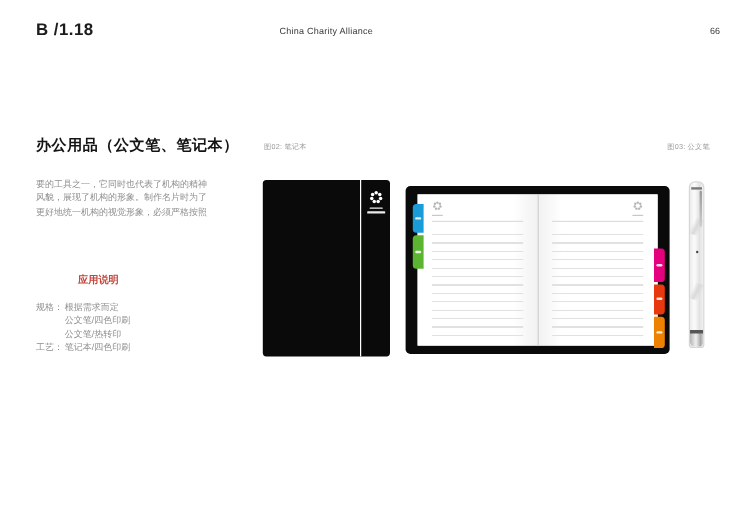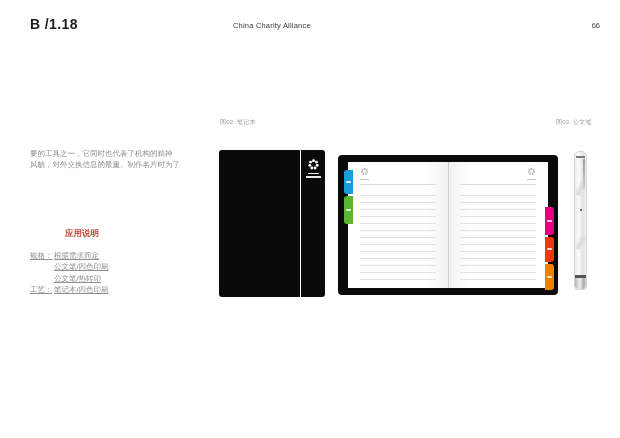--- a/index.html
+++ b/index.html
@@ -13,21 +13,21 @@
   
   .hdr-code { left:30px; top:16px; font-size:14px; font-weight:600; color:#1c1c1c; letter-spacing:.4px; }
   .hdr-org  { left:233px; top:21px; font-size:7.5px; color:#3a3a3a; letter-spacing:.2px; }
   .hdr-num  { right:20px; top:21px; font-size:7.5px; color:#3a3a3a; }
 
   
   .title { left:30px; top:113px; font-size:12.5px; font-weight:700; color:#141414; letter-spacing:.5px; }
   .desc  { left:30px; top:148px; width:162px; font-size:7.5px; line-height:11.3px; color:#8f8f8f; }
   .app-heading { left:30px; top:228px; font-size:8.5px; font-weight:700;margin-left:35px; }
   .specs { left:30px; top:250px; font-size:7.5px; line-height:11.3px; color:#8f8f8f; }
-  .spec-row { display:flex;text-decoration:underline; }
+  .spec-row { display:flex; }
   .spec-label { width:24px; flex:0 0 24px; }
 
   
   .fig-label { font-size:6px; color:#9a9a9a; letter-spacing:.2px; }
   .label-notebook { left:220px; top:118px; }
   .label-pen { left:556px; top:118px; }
 
   
   .nb-closed { left:219px; top:150px; width:106px; height:147px; background:#0a0a0a; border-radius:3px; }
   .nb-divider { position:absolute; right:24px; top:0; bottom:0; width:1.5px; background:#ffffff; }
@@ -85,24 +85,26 @@
 </style>
 </head>
 <body>
 
 <div class="page">
 
   <div class="abs hdr-code">B /1.18</div>
   <div class="abs hdr-org">China Charity Alliance</div>
   <div class="abs hdr-num">66</div>
 
+  <h1 class="abs title">办公用品（公文笔、笔记本）</h1>
 
   <div class="abs desc">
     <div>要的工具之一，它同时也代表了机构的精神</div>
-    <div>风貌，对外交换信息的最重。制作名片时为了</div>
+    <div>风貌，展现了机构的形象。制作名片时为了</div>
+    <div>更好地统一机构的视觉形象，必须严格按照</div>
   </div>
 
   <h2 class="abs app-heading" style="color: rgb(197, 69, 59);">应用说明</h2>
 
   <div class="abs specs">
     <div class="spec-row">
       <span class="spec-label">规格：</span>
       <span>根据需求而定</span>
     </div>
     <div class="spec-row">

